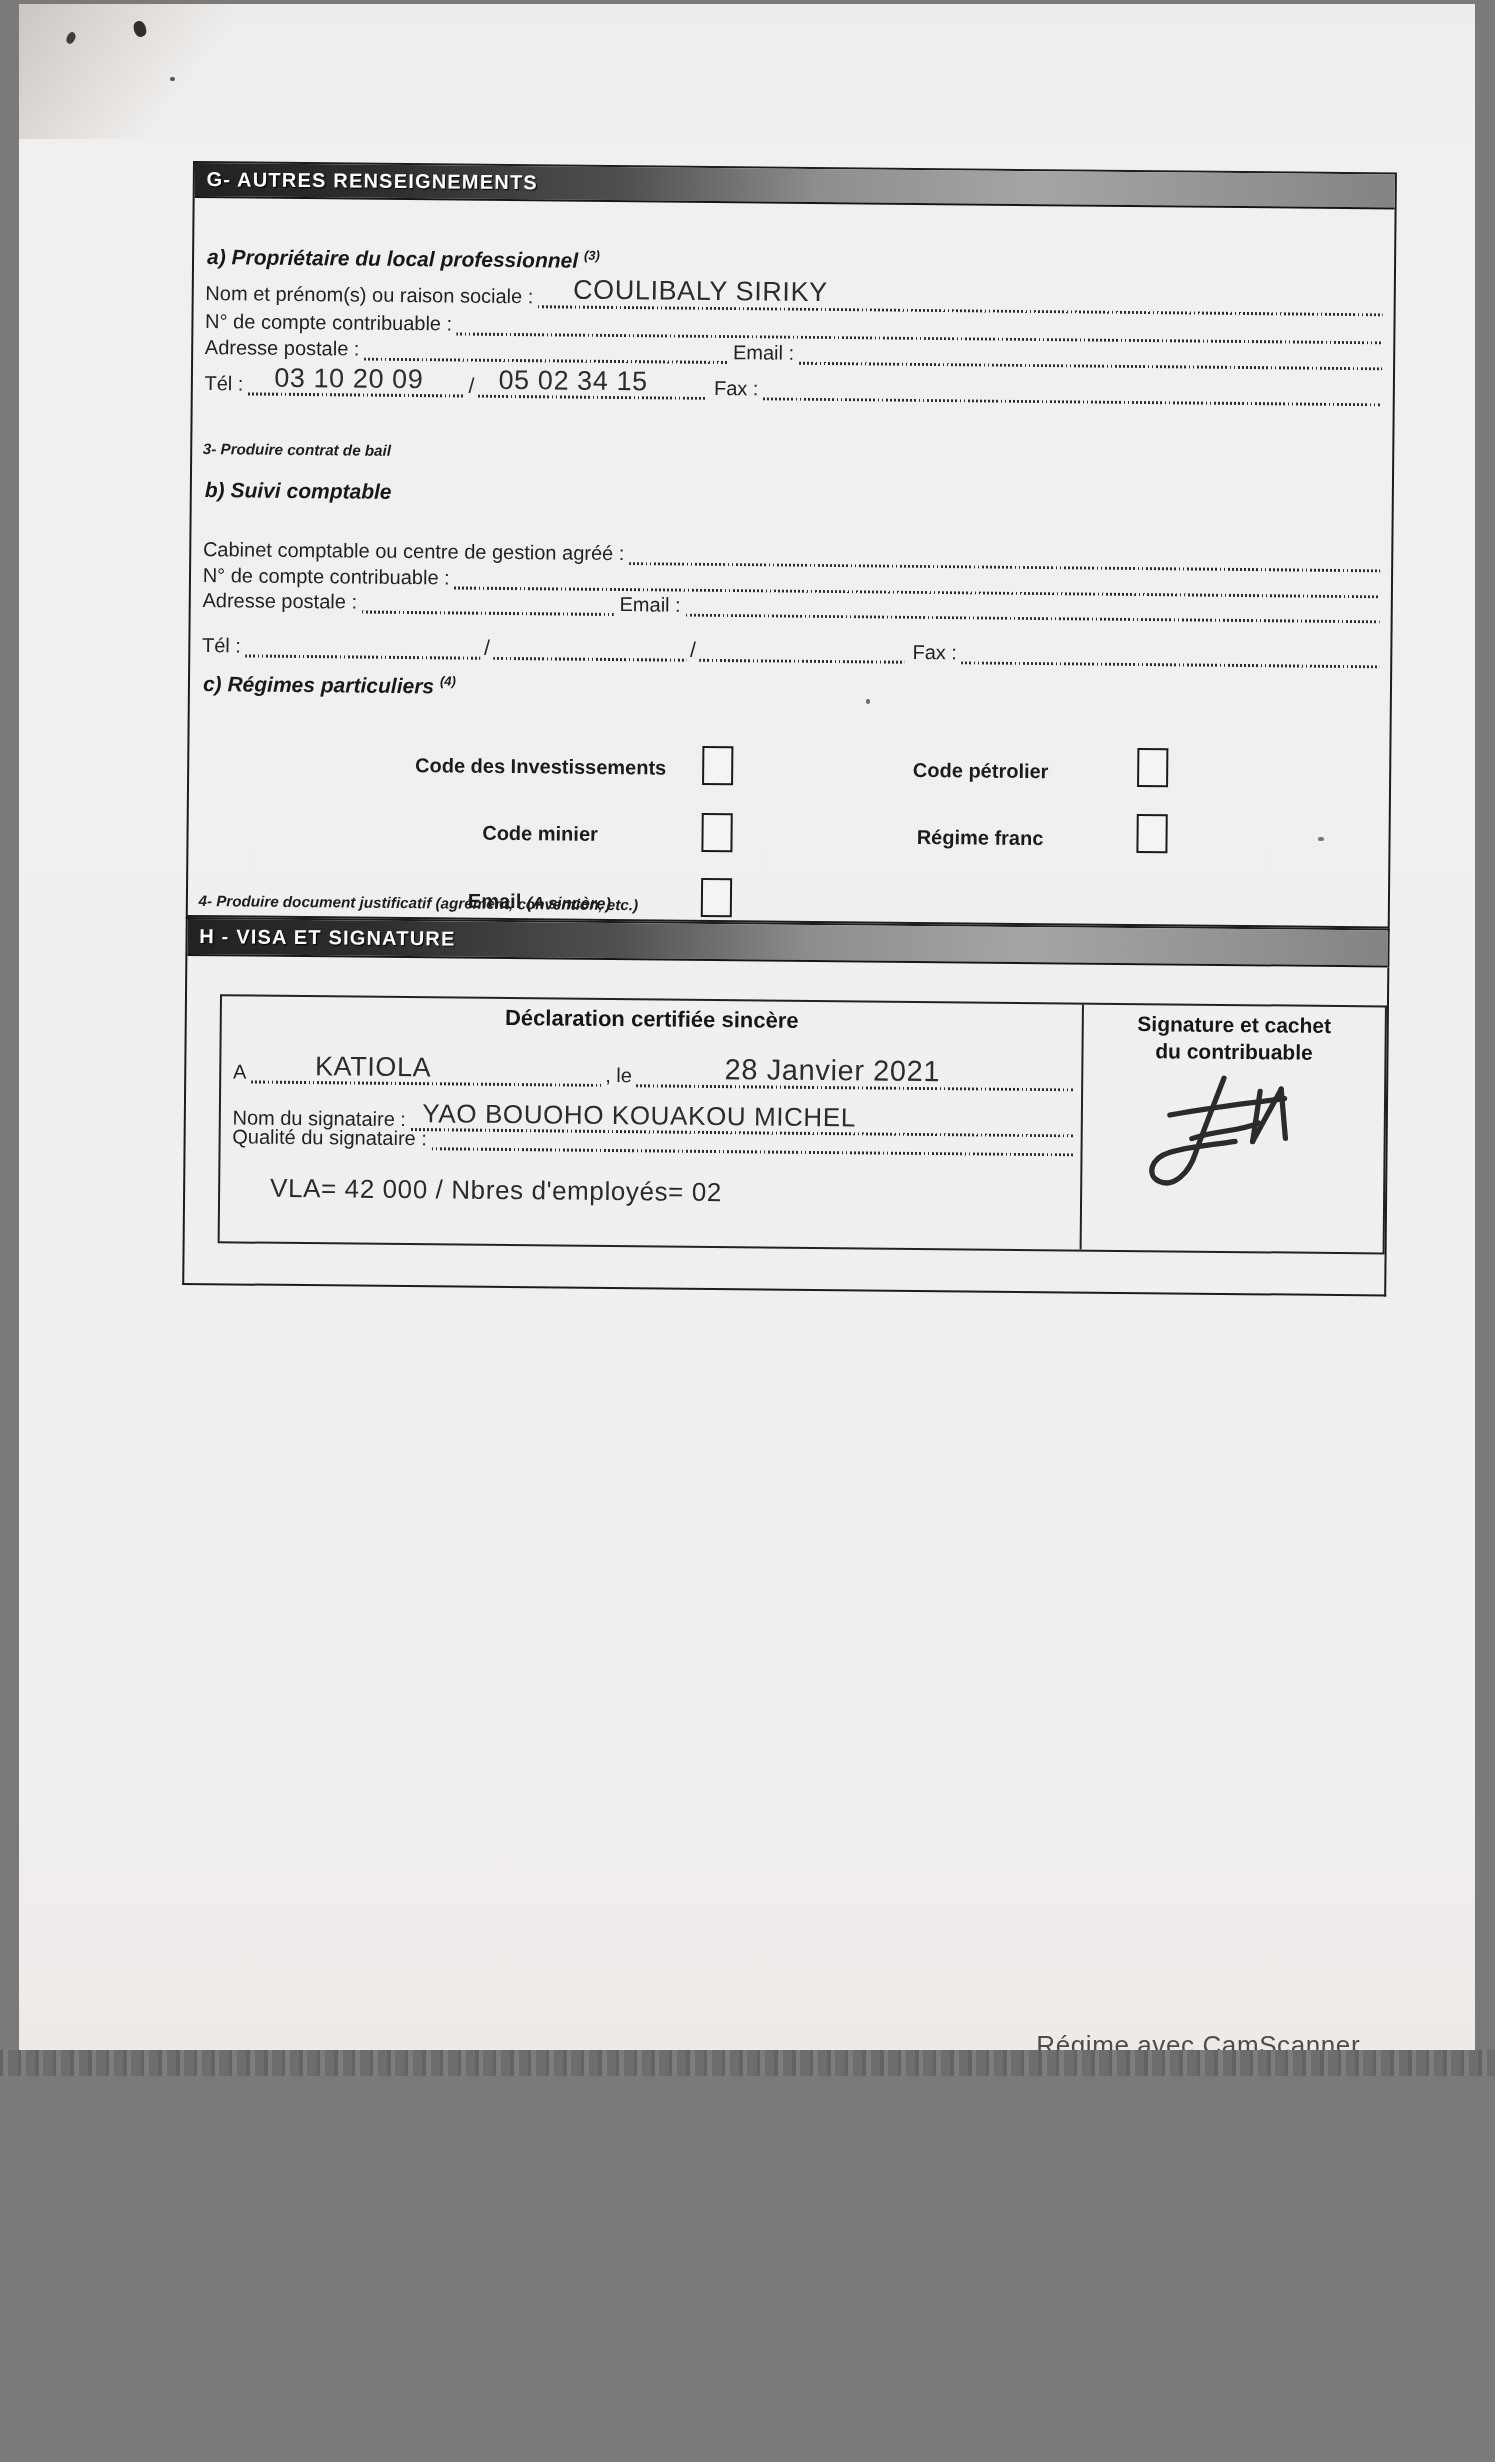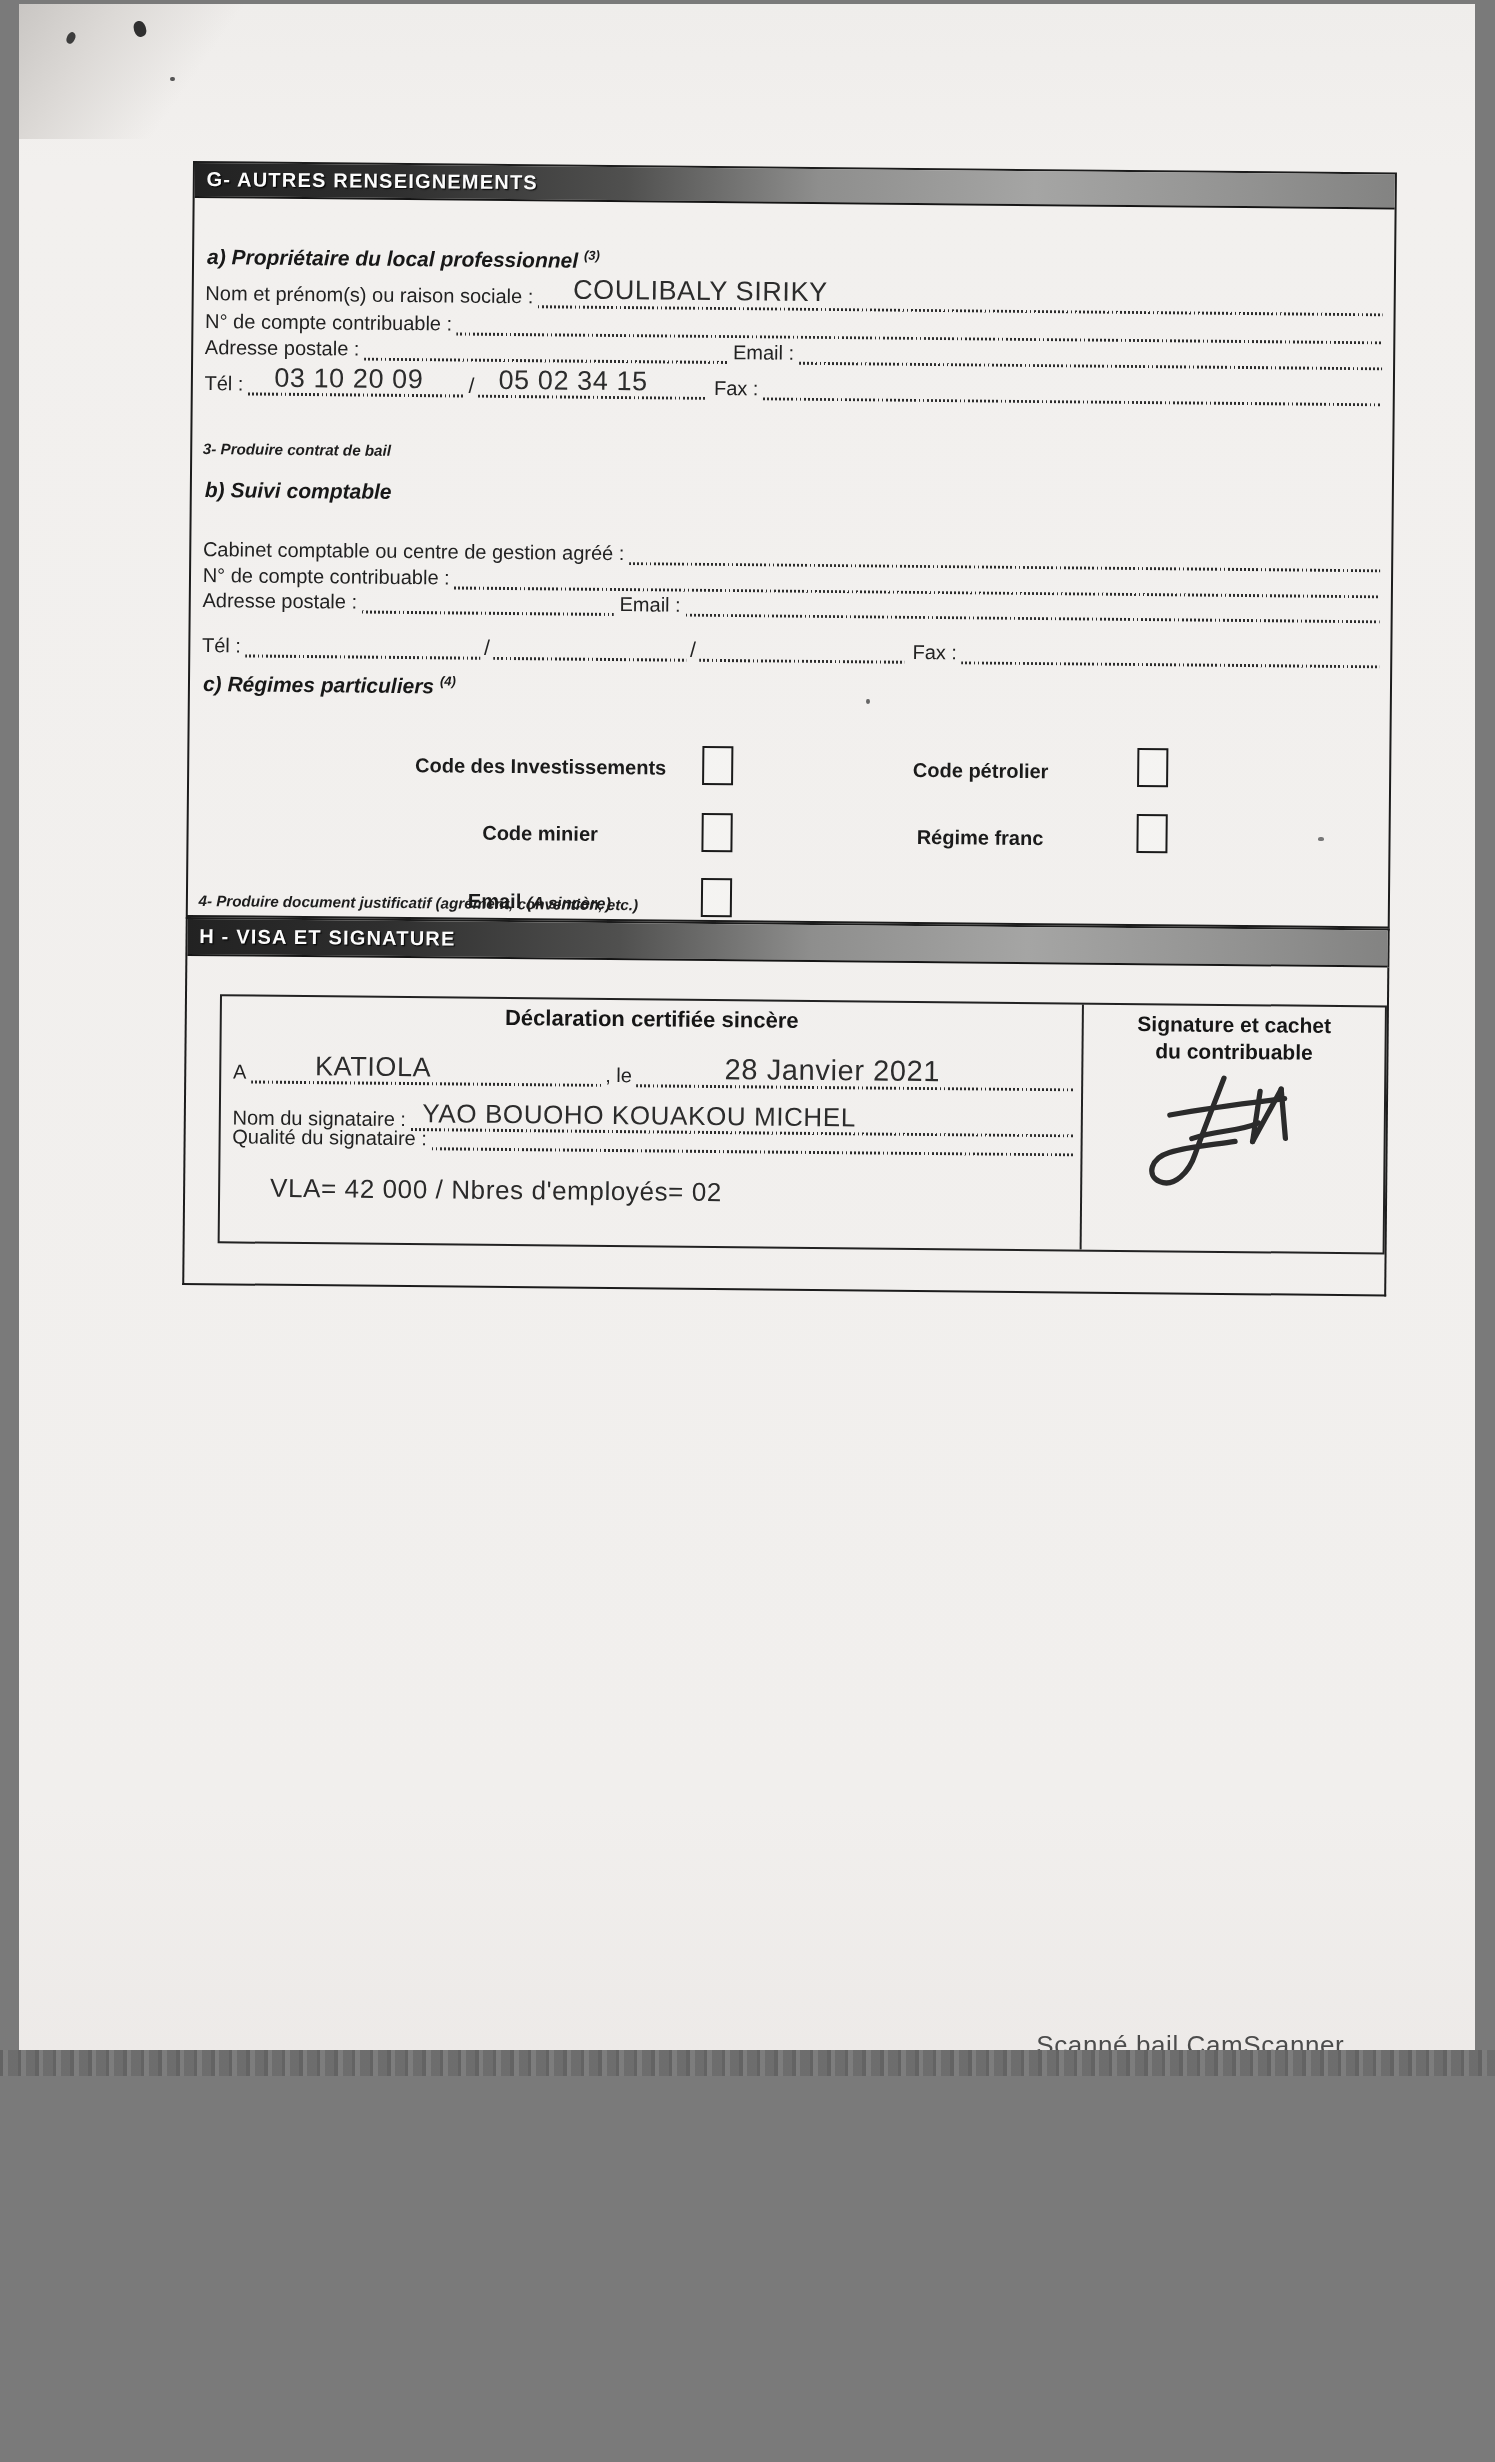--- a/index.html
+++ b/index.html
@@ -240,18 +240,18 @@
                 <path d="M248,40 L256,124"></path>
               </g>
             </svg>
           </div>
 
         </div>
       </div>
 
     </div>
 
-    <div class="credit">Scanné bail CamScanner</div>
+    <div class="credit">Régime avec CamScanner</div>
   </div>
 
   <div class="streak-band"></div>
 </div>
 
 
 </body></html>

